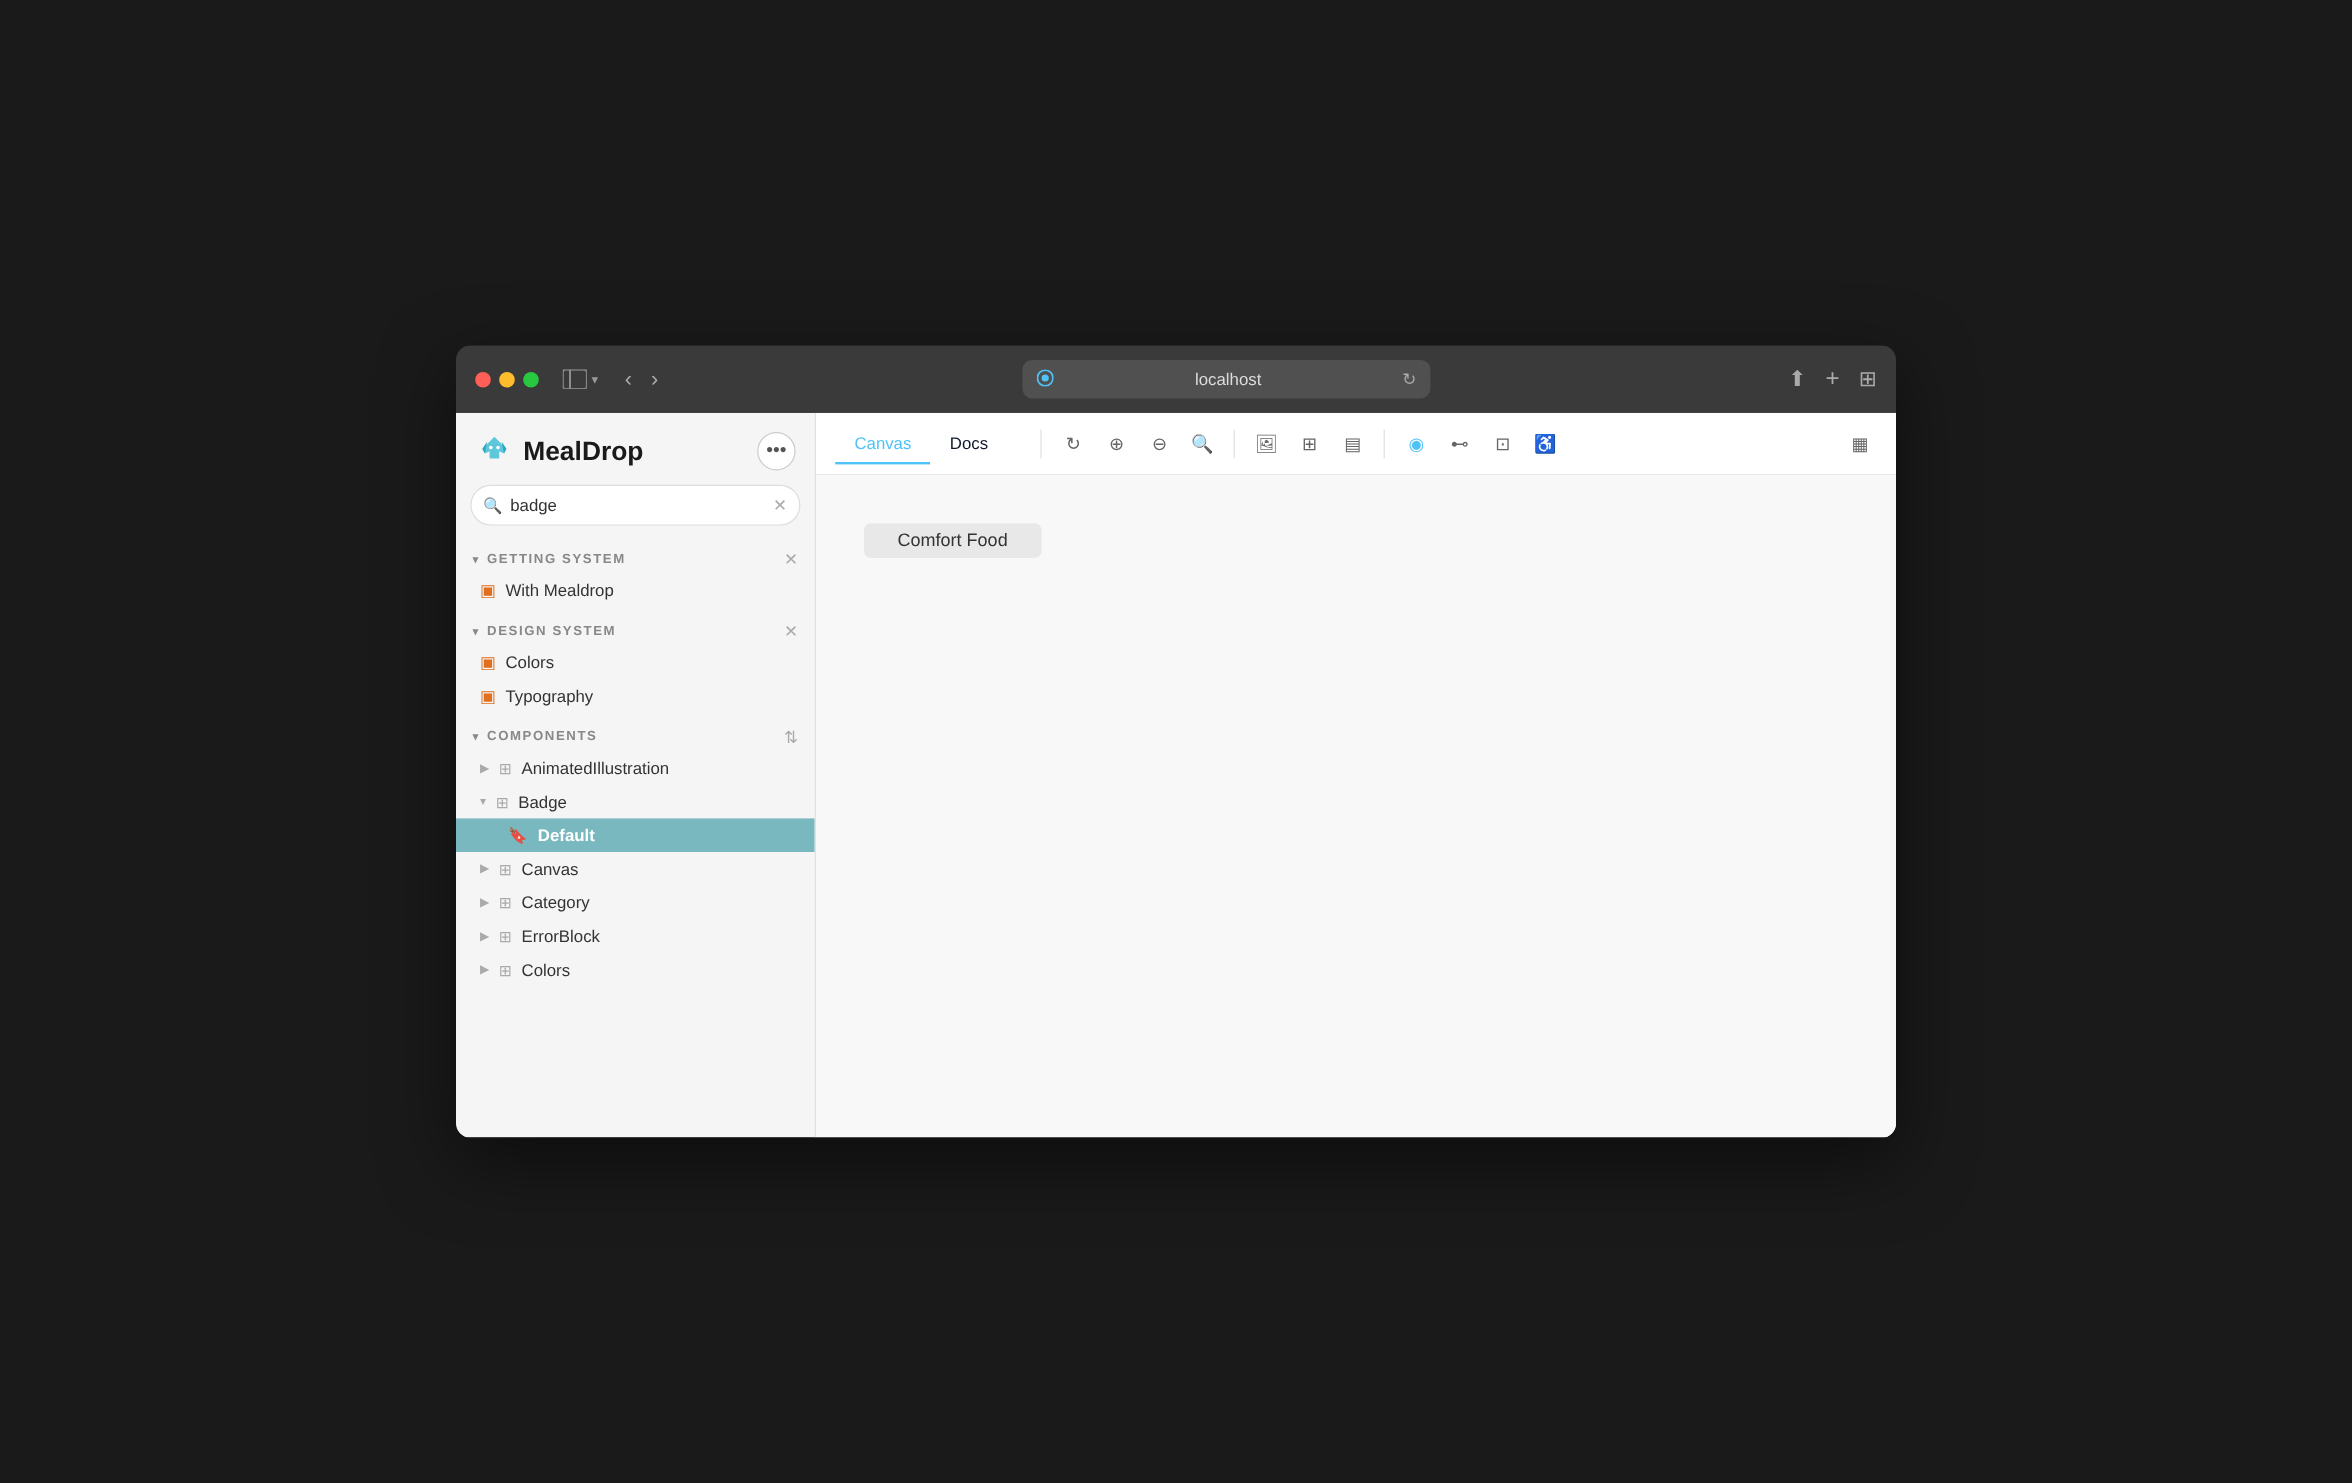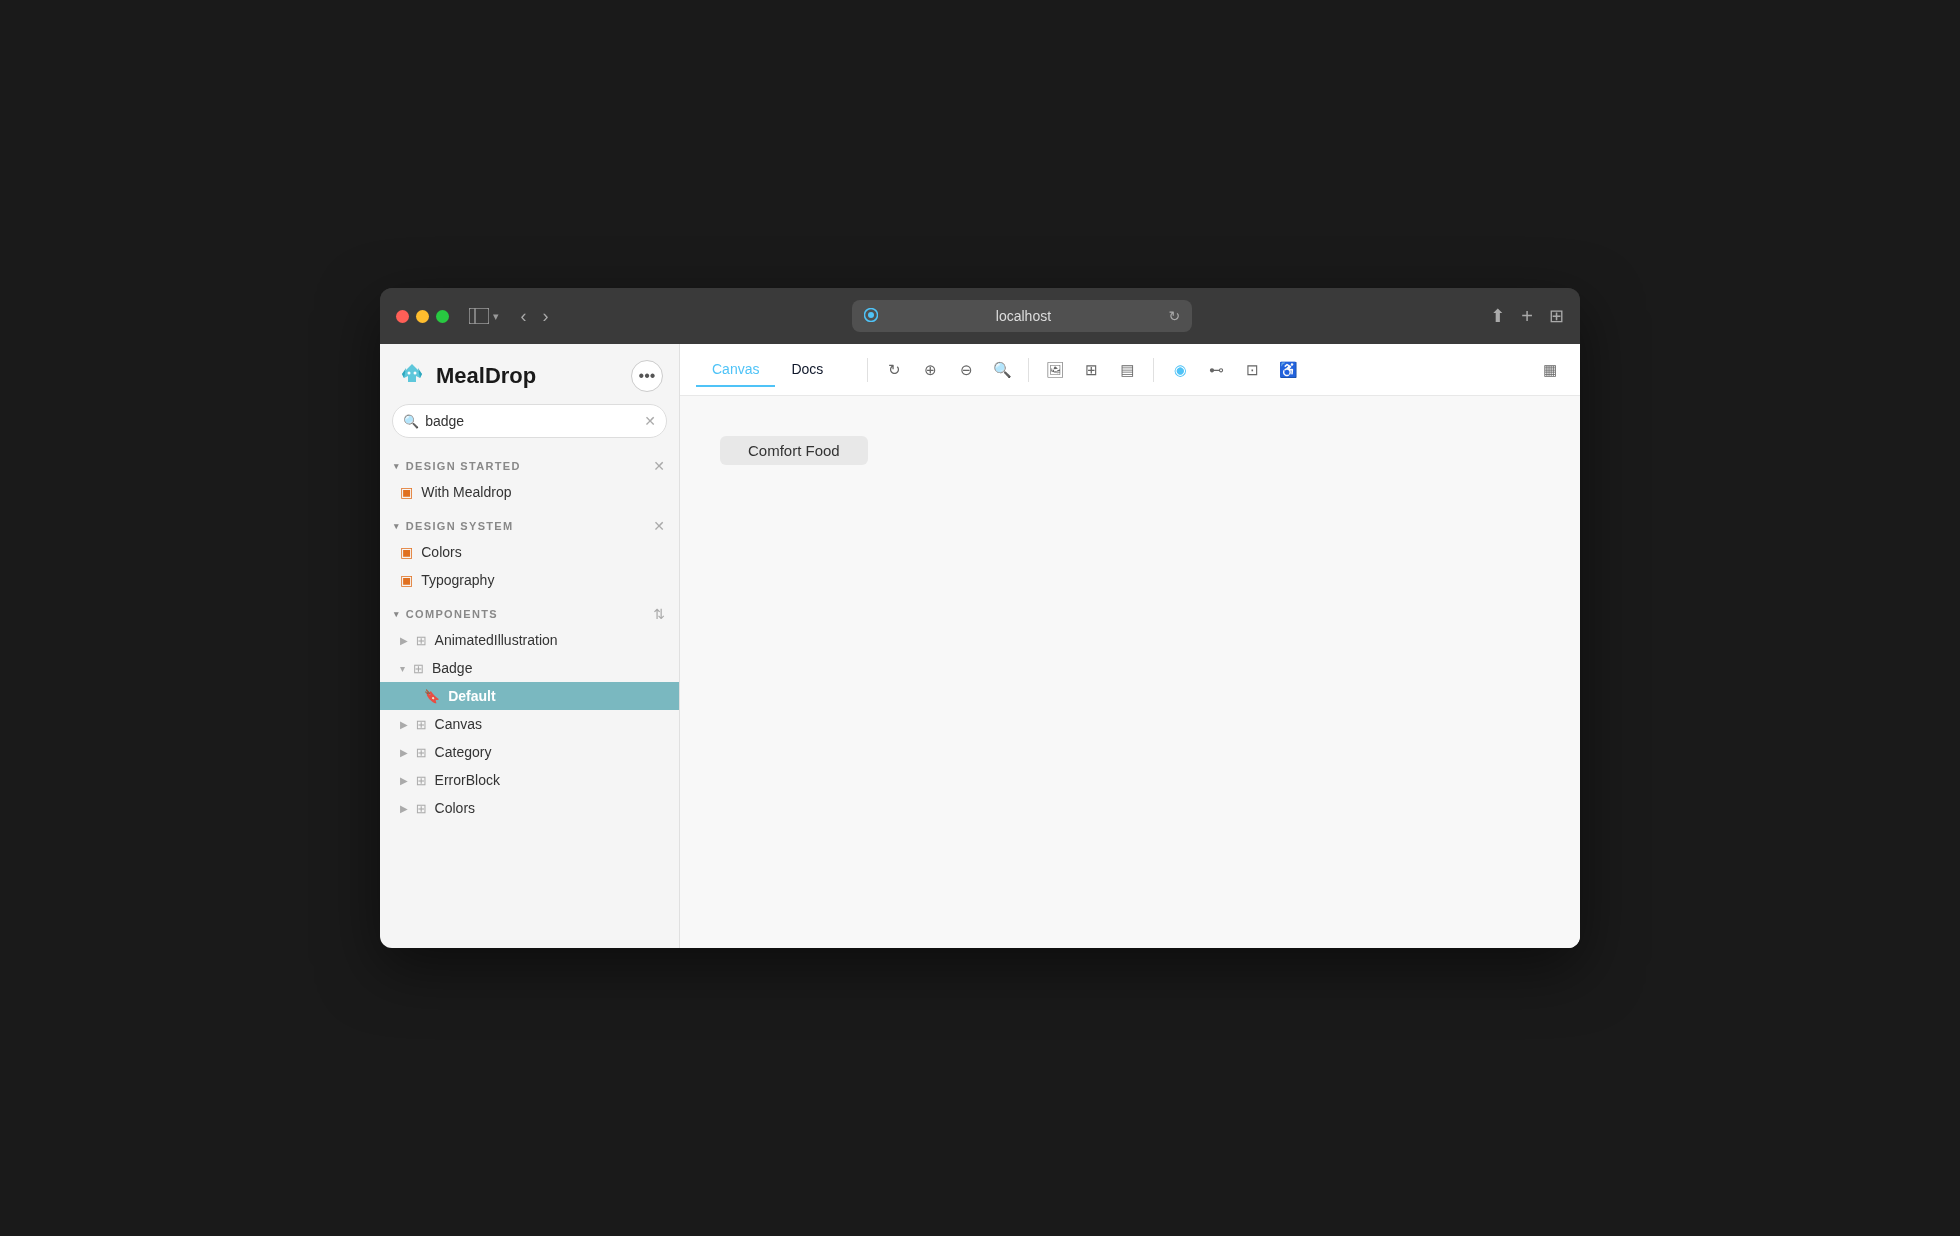--- a/index.html
+++ b/index.html
@@ -444,21 +444,21 @@
         <input class="search-input" type="text" value="badge" style="">
         <span class="clear-btn">✕</span>
       </div>
 
       <div class="sidebar-nav">
 
         <div class="nav-section">
           <div class="section-header">
             <span class="section-title">
               <span style="font-size:9px;">▾</span>
-              <span>DESIGN STARTED</span>
+              <span>GETTING SYSTEM</span>
             </span>
             <span class="section-close">✕</span>
           </div>
           <div class="nav-item">
             <span class="nav-item-icon">▣</span>
             <span class="nav-item-text">With Mealdrop</span>
           </div>
         </div>
 
         <div class="nav-section">

